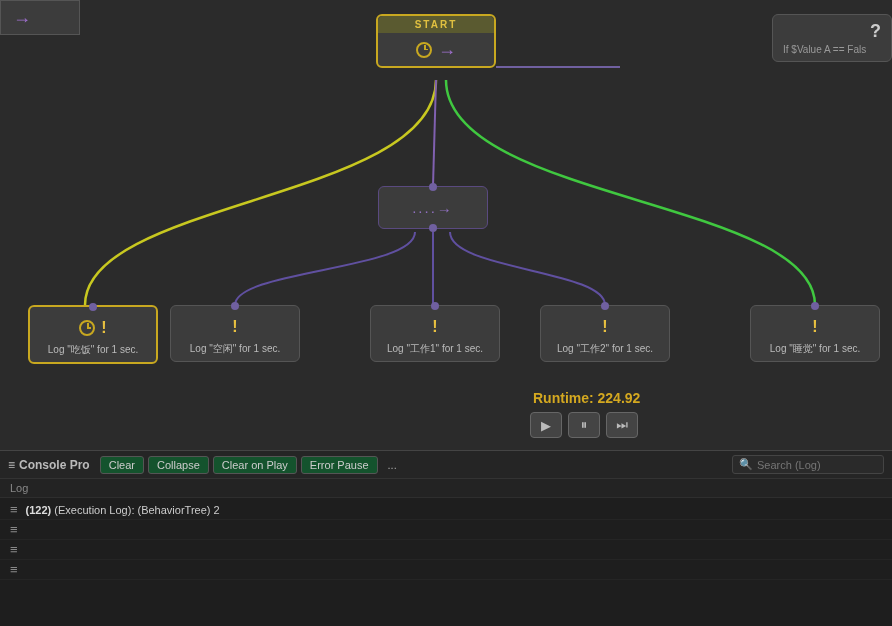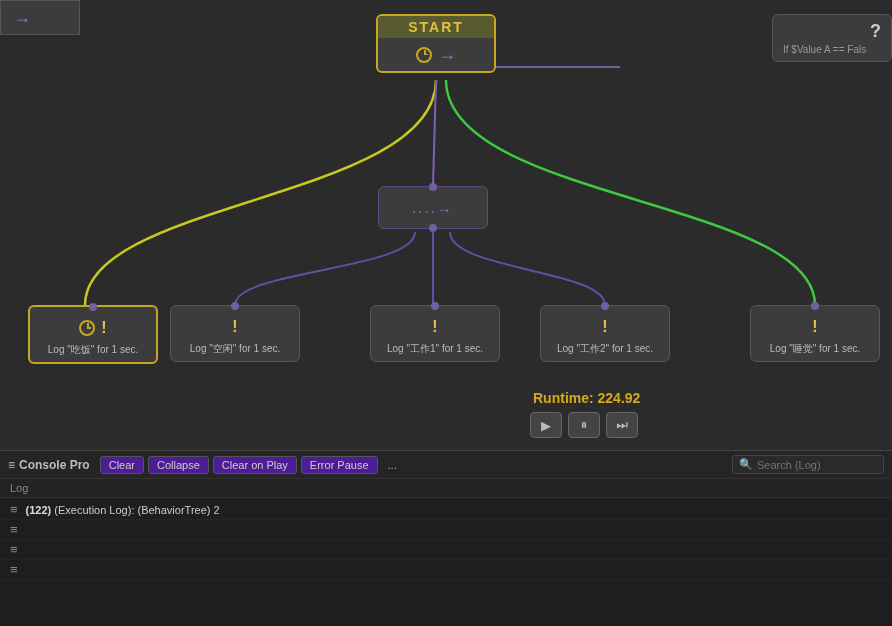--- a/index.html
+++ b/index.html
@@ -41,21 +41,21 @@
       font-size: 11px;
       color: #ccc;
     }
 
     .node-title {
       background: #4a4a4a;
       width: 100%;
       text-align: center;
       padding: 3px 6px;
       border-radius: 5px 5px 0 0;
-      font-size: 14px;
+      font-size: 10px;
       color: #ddd;
       font-weight: bold;
       letter-spacing: 1px;
     }
 
     .node-body {
       display: flex;
       align-items: center;
       padding: 6px 10px;
       gap: 6px;
@@ -233,21 +233,21 @@
       font-weight: bold;
       color: #bbb;
       margin-right: 6px;
       display: flex;
       align-items: center;
       gap: 4px;
     }
 
     .console-tab-btn {
       padding: 2px 8px;
-      background: #4c1d95;
+      background: #14532d;
       border: 1px solid #555;
       border-radius: 3px;
       font-size: 11px;
       color: #ccc;
       cursor: pointer;
     }
 
     .console-more {
       padding: 2px 6px;
       font-size: 11px;

